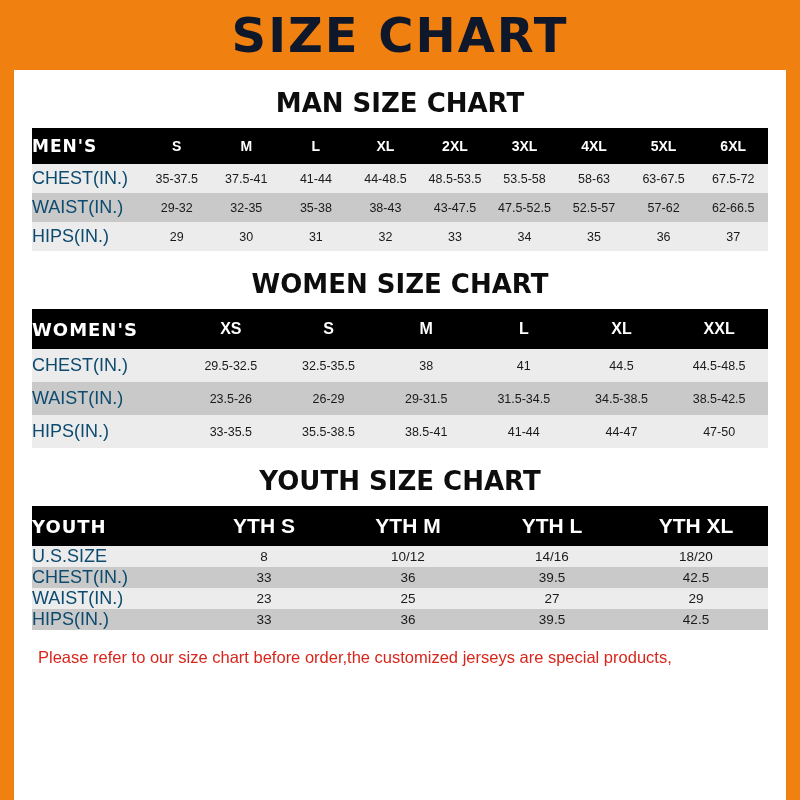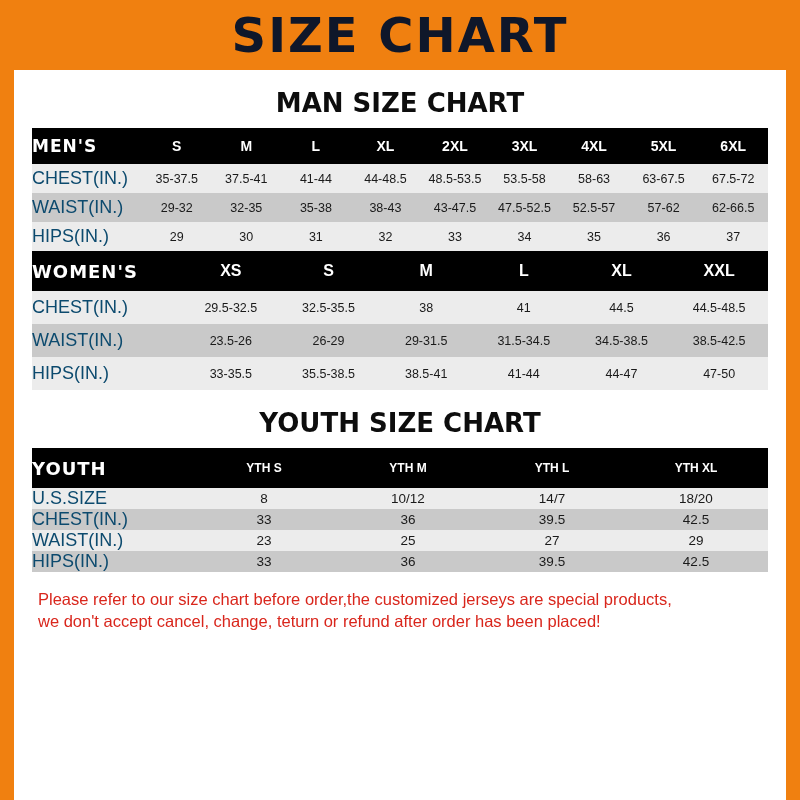--- a/index.html
+++ b/index.html
@@ -82,21 +82,21 @@
     text-align: left;
     font-size: 18px;
     color: #0c4a6e;
   }
   .men-section { margin-top: 0; }
   .women-section td, .women-section th { font-size: 13.5px; }
   .women-section table.chart td { height: 33px; }
   .women-section table.chart thead th { height: 40px; font-size: 16px; }
   .women-section table.chart thead th.corner { font-size: 18px; }
   .youth-section table.chart td { height: 16px; font-size: 13.5px; }
-  .youth-section table.chart thead th { height: 40px; font-size: 12px; }
+  .youth-section table.chart thead th { height: 40px; font-size: 21px; }
   .youth-section table.chart thead th.corner { font-size: 18px; }
   .notice {
     margin: 16px 6px 0 6px;
     color: #d9261c;
     font-size: 16.5px;
     line-height: 1.35;
     text-align: left;
     font-family: "Liberation Sans", sans-serif;
   }
 </style>
@@ -163,20 +163,21 @@
               <td>34</td>
               <td>35</td>
               <td>36</td>
               <td>37</td>
             </tr>
           </tbody>
       </table>
     </div>
 
     <div class="women-section">
+      <div class="section-title">WOMEN SIZE CHART</div>
       <table class="chart">
         <thead>
           <tr id="women-head-row">
             <th class="corner" style="width: 150px;">WOMEN'S</th>
           <th>XS</th>
               <th>S</th>
               <th>M</th>
               <th>L</th>
               <th>XL</th>
               <th>XXL</th>
@@ -224,21 +225,21 @@
               <th>YTH M</th>
               <th>YTH L</th>
               <th>YTH XL</th>
             </tr>
         </thead>
         <tbody id="youth-body">
             <tr class="light">
               <td class="rowlabel">U.S.SIZE</td>
               <td>8</td>
               <td>10/12</td>
-              <td>14/7</td>
+              <td>14/16</td>
               <td>18/20</td>
             </tr>
             <tr class="dark">
               <td class="rowlabel">CHEST(IN.)</td>
               <td>33</td>
               <td>36</td>
               <td>39.5</td>
               <td>42.5</td>
             </tr>
             <tr class="light">
@@ -254,17 +255,16 @@
               <td>36</td>
               <td>39.5</td>
               <td>42.5</td>
             </tr>
           </tbody>
       </table>
     </div>
 
     <div class="notice">
       <div>Please refer to our size chart before order,the customized jerseys are special products,</div>
-      <div>we don't accept cancel, change, teturn or refund after order has been placed!</div>
     </div>
 
   </div>
 </div>
 
 </body></html>

